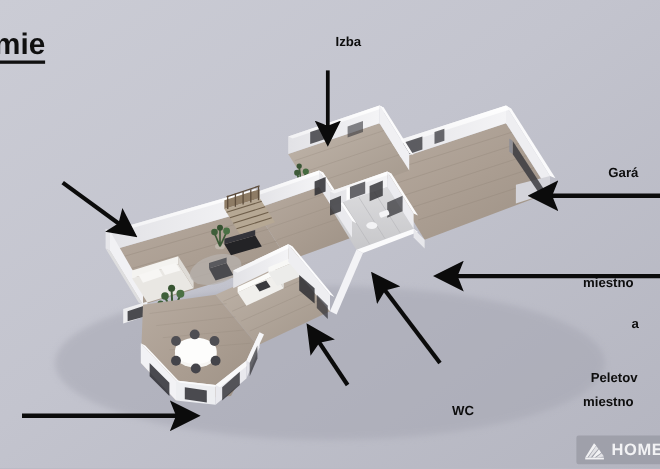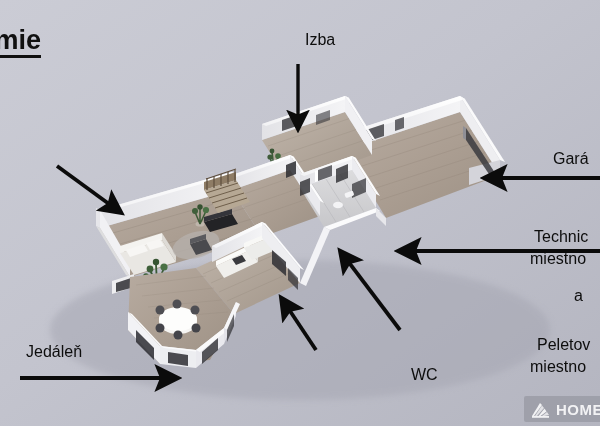--- a/index.html
+++ b/index.html
@@ -32,22 +32,22 @@
     color: #101010;
     letter-spacing: 0px;
     border-bottom: 3px solid #101010;
     padding-bottom: 1px;
     white-space: nowrap;
     line-height: 1.05;
   }
 
   .lbl {
     position: absolute;
-    font-size: 16px;
-    font-weight: normal;
+    font-size: 12px;
+    font-weight: bold;
     color: #0d0d0d;
     white-space: nowrap;
     line-height: 1.18;
   }
 
   .arrow { position: absolute; pointer-events: none; }
 
   
   #watermark {
     position: absolute;
@@ -399,27 +399,25 @@
 
     <line x1="400" y1="330" x2="341" y2="252" stroke="#0b0b0b" stroke-width="3.8" marker-end="url(#ah)"></line>
 
     <line x1="316" y1="350" x2="282" y2="299" stroke="#0b0b0b" stroke-width="3.8" marker-end="url(#ah)"></line>
 
     <line x1="20" y1="378" x2="176" y2="378" stroke="#0b0b0b" stroke-width="4" marker-end="url(#ah)"></line>
   </svg>
 
   <div class="lbl" style="left:305px; top:31px;">Izba</div>
   <div class="lbl" style="left:553px; top:150px;text-align:center;">Gará</div>
-  <div class="lbl" style="left:534px; top:228px;">Technic</div>
   <div class="lbl" style="left:530px; top:250px;">miestno</div>
   <div class="lbl" style="left:574px; top:287px;">a</div>
   <div class="lbl" style="left:537px; top:336px;">Peletov</div>
   <div class="lbl" style="left:530px; top:358px;">miestno</div>
   <div class="lbl" style="left:411px; top:366px;">WC</div>
-  <div class="lbl" style="left:26px;  top:343px;">Jedáleň</div>
 
   <div id="watermark">
     <svg width="19" height="17" viewBox="0 0 19 17">
       <polygon points="1,15 9,2 11,4 3,15" fill="#f2f2f4"></polygon>
       <polygon points="4,15 11,4.5 13,7 6,15" fill="#e2e2e6"></polygon>
       <polygon points="7.5,15 13.5,7.5 15.5,10.5 9.5,15" fill="#f2f2f4"></polygon>
       <polygon points="11,15 16,11 18,14 13,15" fill="#e2e2e6"></polygon>
       <rect x="1" y="15" width="17" height="1.8" fill="#f2f2f4"></rect>
     </svg>
     <span class="wm-text">HOME</span>

